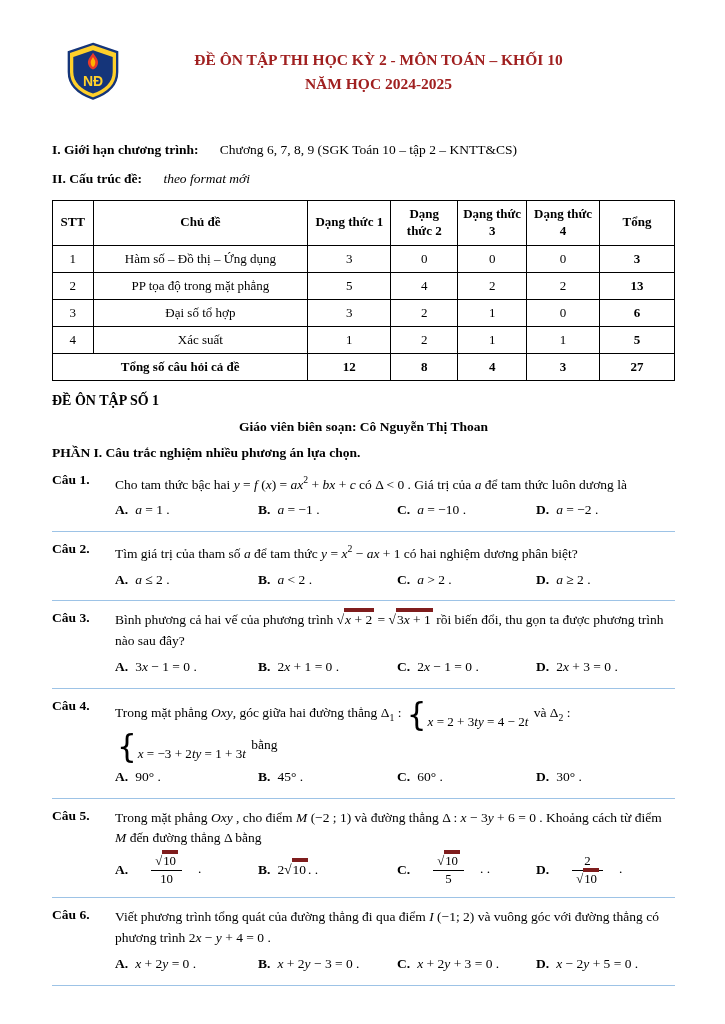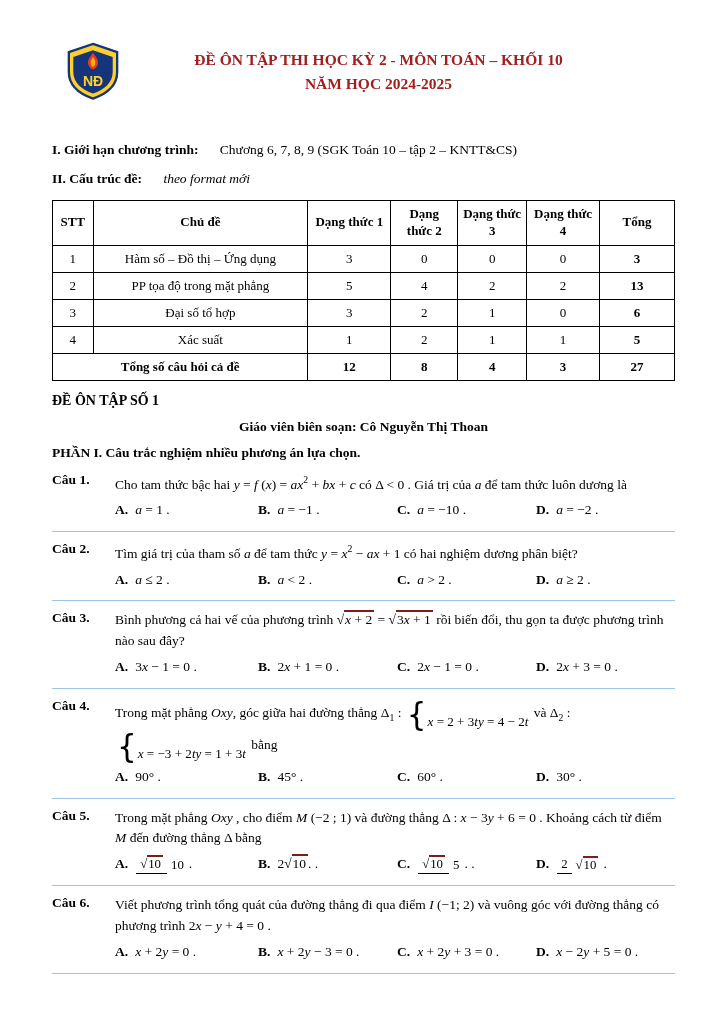--- a/index.html
+++ b/index.html
@@ -42,22 +42,22 @@
   .q-label{flex:none;width:63px;font-weight:bold;color:#000000;}
   .q-body{flex:1;min-width:0;line-height:1.55;}
   .q-options{display:grid;grid-template-columns:143px 139px 139px 1fr;margin-top:5px;align-items:center;}
   .opt{display:flex;align-items:center;}
   .opt-letter{font-weight:bold;margin-right:7px;}
   
   i{font-style:italic;}
   sup{font-size:0.72em;}
   sub{font-size:0.72em;}
   .sqrt{white-space:nowrap;}
-  .sqrt .rad{border-top:2px solid #7f1d1d;padding:0 2px 0 1px;}
-  .frac{display:inline-flex;flex-direction:row;vertical-align:middle;text-align:center;line-height:1.15;font-size:0.95em;margin:0 1px;}
+  .sqrt .rad{border-top:4px solid #7f1d1d;padding:0 2px 0 1px;}
+  .frac{display:inline-flex;flex-direction:column;vertical-align:middle;text-align:center;line-height:1.15;font-size:0.95em;margin:0 16px;}
   .frac .num{border-bottom:1px solid #000;padding:0 4px 1px 4px;}
   .frac .den{padding:1px 4px 0 4px;}
   .sys{display:inline-flex;align-items:center;vertical-align:middle;margin:0 2px;}
   .sys .brace{font-size:2.3em;font-weight:400;line-height:0.85;margin-right:1px;font-family:"DejaVu Sans",sans-serif;}
   .sys .cases{display:inline-flex;line-height:1.2;font-size:0.97em;text-align:left;margin-top:16px;}
 </style>
 </head>
 <body>
 
 <div class="page">

